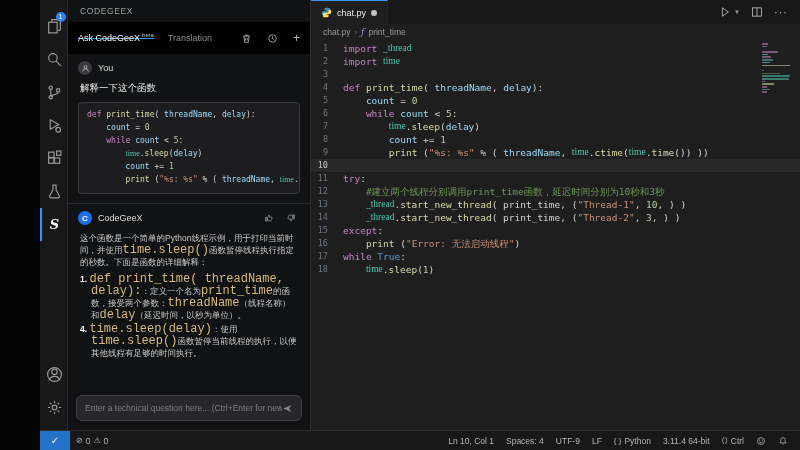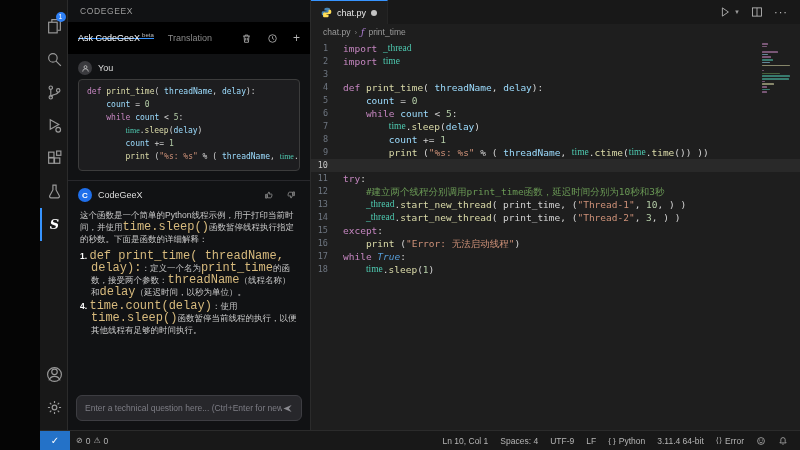--- a/index.html
+++ b/index.html
@@ -80,21 +80,21 @@
   .bc-sym { color:#b180d7; font-style:italic; font-family:"DejaVu Serif",serif; font-size:9px; }
 
   .code-wrap { flex:1; position:relative; overflow:hidden; padding-top:2px;
     font-family:"DejaVu Sans Mono", monospace; font-size:9.5px; line-height:13px; }
   .code-line { display:flex; height:13px; white-space:pre; }
   .code-line .ln { width:32px; text-align:right; padding-right:15px; color:#6e7681; flex:none; font-size:8.5px; }
   .code-line.current { background:rgba(255,255,255,.05); }
   .code-line.current .ln { color:#c6c6c6; }
   .tok-kw { color:#c586c0; } .tok-mod { color:#4ec9b0;font-family:Liberation Serif, serif; } .tok-fn { color:#dcdcaa; }
   .tok-var { color:#9cdcfe; } .tok-num { color:#b5cea8; } .tok-str { color:#ce9178; }
-  .tok-com { color:#6a9955;text-align:center; } .tok-pl { color:#d4d4d4; } .tok-const { color:#569cd6;font-style:italic; }
+  .tok-com { color:#6a9955;text-align:center; } .tok-pl { color:#d4d4d4; } .tok-const { color:#569cd6; }
   .minimap { position:absolute; top:3px; right:8px; width:30px; }
   .mm-line { height:1.6px; margin-bottom:1.1px; border-radius:.5px; }
 
   
   .statusbar { height:20px; background:#181818; border-top:1px solid #2b2b2b;
     display:flex; align-items:center; font-size:8.5px; color:#b6b6b6; flex:none; }
   .remote-box { width:30px; height:100%; background:#2472c8; color:#fff; display:flex;
     align-items:center; justify-content:center; font-size:10px; cursor:pointer; }
   .sb-item { padding:0 6px; display:flex; align-items:center; gap:3px; height:100%; cursor:pointer; }
   .sb-icon { font-size:8px; }
@@ -197,20 +197,21 @@
         <div>
           <div class="msg-header">
             <span class="avatar">
               <svg viewBox="0 0 16 16">
                     <circle cx="8" cy="5.5" r="2.6"></circle>
                     <path d="M3 13.5a5 5 0 0 1 10 0"></path>
                   </svg>
             </span>
             <span class="msg-name">You</span>
           </div>
+          <div class="question">解释一下这个函数</div>
           <div class="code-card" id="chat-code"><div class="code-line"><span class="tok-kw">def</span><span class="tok-pl"> </span><span class="tok-fn">print_time</span><span class="tok-pl">( </span><span class="tok-var">threadName</span><span class="tok-pl">, </span><span class="tok-var">delay</span><span class="tok-pl">):</span></div><div class="code-line"><span class="tok-pl">    </span><span class="tok-var">count</span><span class="tok-pl"> = </span><span class="tok-num">0</span></div><div class="code-line"><span class="tok-pl">    </span><span class="tok-kw">while</span><span class="tok-pl"> </span><span class="tok-var">count</span><span class="tok-pl"> &lt; </span><span class="tok-num">5</span><span class="tok-pl">:</span></div><div class="code-line"><span class="tok-pl">        </span><span class="tok-mod">time</span><span class="tok-pl">.</span><span class="tok-fn">sleep</span><span class="tok-pl">(</span><span class="tok-var">delay</span><span class="tok-pl">)</span></div><div class="code-line"><span class="tok-pl">        </span><span class="tok-var">count</span><span class="tok-pl"> += </span><span class="tok-num">1</span></div><div class="code-line"><span class="tok-pl">        </span><span class="tok-fn">print</span><span class="tok-pl"> (</span><span class="tok-str">"%s: %s"</span><span class="tok-pl"> % ( </span><span class="tok-var">threadName</span><span class="tok-pl">, </span><span class="tok-mod">time</span><span class="tok-pl">.</span></div></div>
         </div>
 
         <div class="divider"></div>
 
         <div>
           <div class="msg-header">
             <span class="avatar cgx">C</span>
             <span class="msg-name">CodeGeeX</span>
             <span class="vote-icons">
@@ -219,21 +220,21 @@
                   </svg>
               <svg viewBox="0 0 16 16">
                     <path d="M13.5 9h-2V3h2z M10.5 3.5v5.2l-2 4h-.4c-.7 0-1.1-.6-.9-1.2l.5-2H4.1c-.7 0-1.2-.7-1-1.4l1-3.6c.2-.6.7-1 1.3-1z"></path>
                   </svg>
             </span>
           </div>
           <div class="answer">
             <div class="answer-p" id="answer-intro"><span class="seg-text">这个函数是一个简单的Python线程示例，用于打印当前时间，并使用</span><span class="seg-code">time.sleep()</span><span class="seg-text">函数暂停线程执行指定的秒数。下面是函数的详细解释：</span></div>
             <div id="answer-list">
                   <div class="list-item"><span class="li-num">1. </span><span class="seg-code">def print_time( threadName, delay):</span><span class="seg-text">：定义一个名为</span><span class="seg-code">print_time</span><span class="seg-text">的函数，接受两个参数：</span><span class="seg-code">threadName</span><span class="seg-text">（线程名称）和</span><span class="seg-code">delay</span><span class="seg-text">（延迟时间，以秒为单位）。</span></div>
-                  <div class="list-item"><span class="li-num">4. </span><span class="seg-code">time.count(delay)</span><span class="seg-text">：使用</span><span class="seg-code">time.sleep()</span><span class="seg-text">函数暂停当前线程的执行，以便其他线程有足够的时间执行。</span></div>
+                  <div class="list-item"><span class="li-num">4. </span><span class="seg-code">time.sleep(delay)</span><span class="seg-text">：使用</span><span class="seg-code">time.sleep()</span><span class="seg-text">函数暂停当前线程的执行，以便其他线程有足够的时间执行。</span></div>
                 </div>
 
           </div>
         </div>
       </div>
 
       <div class="chat-input-wrap">
         <div class="chat-input-box">
           <input type="text" placeholder="Enter a technical question here... (Ctrl+Enter for newline)" style="">
           <span class="send-btn">
@@ -346,21 +347,21 @@
           </div>
       <div class="sb-item">
         <span class="sb-icon">{ }</span>
         <span>Python</span>
       </div>
       <div class="sb-item">
             <span>3.11.4 64-bit</span>
           </div>
       <div class="sb-item">
         <span class="sb-icon">⟨⟩</span>
-        <span>Error</span>
+        <span>Ctrl</span>
       </div>
       <div class="sb-item">
         <svg viewBox="0 0 16 16">
               <circle cx="8" cy="8" r="5.5"></circle>
               <path d="M5.5 9.5a3.2 3.2 0 0 0 5 0"></path>
               <circle cx="6" cy="6.5" r=".4"></circle>
               <circle cx="10" cy="6.5" r=".4"></circle>
             </svg>
       </div>
       <div class="sb-item">

